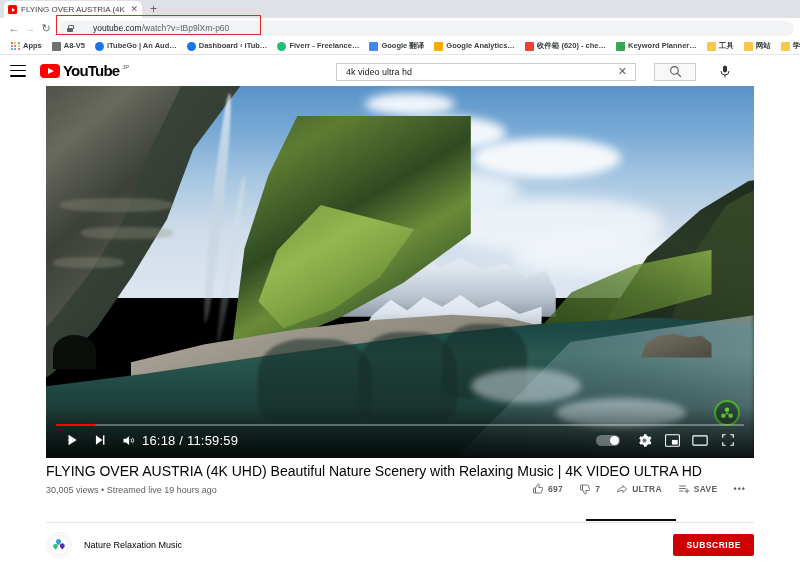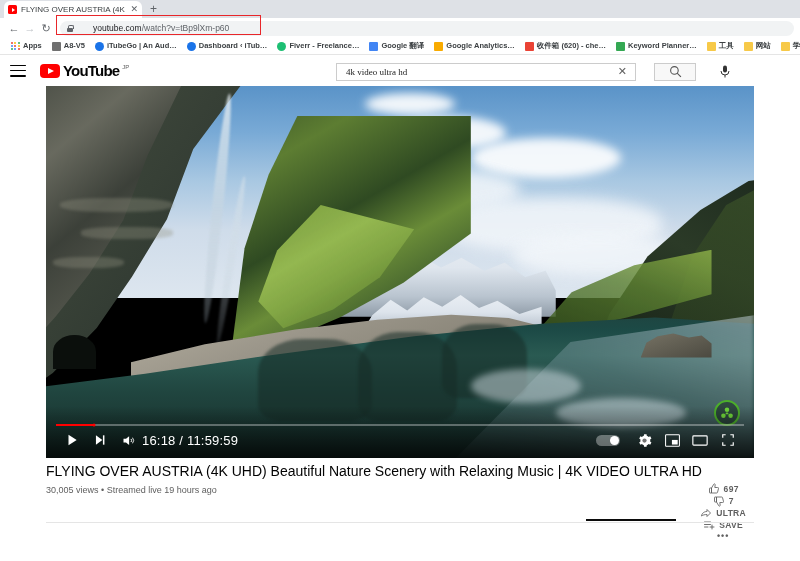--- a/index.html
+++ b/index.html
@@ -98,21 +98,21 @@
     display:flex; align-items:center; justify-content:center;
   }
   .yt-play::after {
     content:""; border-left: 6px solid #fff;
     border-top: 3.6px solid transparent; border-bottom: 3.6px solid transparent;
     margin-left: 2px;
   }
   .yt-word { font-size: 15px; font-weight: bold; color:#030303; letter-spacing:-0.8px; line-height: 14px; }
   .yt-cc { font-size: 6px; color:#606060; line-height: 7px; }
 
-  .searchwrap { position:absolute; left: 336px; top: 7px; display:flex; align-items:center; gap: 19px; font-family: Liberation Serif, serif; }
+  .searchwrap { position:absolute; left: 336px; top: 7px; display:flex; align-items:center; gap: 19px; }
   .searchbox {
     width: 300px; height: 18px; border: 1px solid #ccc; background:#fff;
     display:flex; align-items:center; padding-left: 9px;
     font-size: 9px; color: #222; position: relative;
   }
   .searchtext { flex:1 1 auto; }
   .clear-x { font-size: 11px; color:#606060; padding: 0 8px; line-height:1; }
   .searchbtn {
     width: 42px; height: 18px; margin-left: -1px;
     border: 1px solid #ccc; background:#f8f8f8;
@@ -298,21 +298,21 @@
     border-left: 4px solid #333; border-top: 2.4px solid transparent; border-bottom: 2.4px solid transparent;
   }
 
   
   .meta { position:absolute; left: 46px; top: 463px; width: 708px; }
   .loc { display:flex; align-items:center; gap:4px; margin-bottom: 4px; }
   .loc-text { font-size: 7.5px; color:#4a7ec0; letter-spacing: .3px; }
   .vtitle { font-size: 14px; color:#030303; line-height: 16px; white-space: nowrap; }
   .statsrow { display:flex; align-items:flex-start; justify-content:space-between; margin-top: 6px; }
   .views { font-size: 9px; color:#606060; }
-  .actions { display:flex; align-items:center; gap: 0; margin-top: -2px; flex-direction: column; }
+  .actions { display:flex; align-items:center; gap: 0; margin-top: -2px; }
   .act { display:flex; align-items:center; gap:4px; padding: 0 8px; font-size: 8.5px; color:#606060; font-weight:bold; letter-spacing:.3px; }
   .act .cnt { font-weight: bold; font-size: 8.5px; color:#606060; }
   .divider { position:absolute; left: 46px; top: 522px; width: 708px; height: 1px; background:#e5e5e5; }
 
   .channelrow {
     position:absolute; left: 46px; top: 530px; width: 708px; height: 30px;
     display:flex; align-items:center;
   }
   .avatar {
     width: 26px; height: 26px; border-radius:50%; background:#fff;
@@ -606,14 +606,26 @@
         <div class="act">
           <span style="letter-spacing:1px;font-size:9px">•••</span>
         </div>
       </div>
     </div>
   </div>
 
   <div class="scroll-underline"></div>
   <div class="divider"></div>
 
+  <div class="channelrow">
+    <div class="avatar">
+      <svg width="22" height="22" viewBox="0 0 24 24">
+        <circle cx="12" cy="12" r="11.2" fill="#fdfdfd" stroke="#e0e0e0" stroke-width="0.6"></circle>
+        <path d="M11.5 5.4c1.6 0 2.8 1.2 2.8 2.7 0 1.7-1.6 2.6-2.8 4.3-1.2-1.7-2.8-2.6-2.8-4.3 0-1.5 1.2-2.7 2.8-2.7z" fill="#2f9fd8"></path>
+        <path d="M8.2 10.6c1.5 0 2.7 1.1 2.7 2.6 0 1.6-1.5 2.5-2.7 4.1-1.2-1.6-2.7-2.5-2.7-4.1 0-1.5 1.2-2.6 2.7-2.6z" fill="#3bbf7e"></path>
+        <path d="M15.6 10.2c1.5 0 2.7 1.2 2.7 2.6 0 1.7-1.5 2.6-2.7 4.2-1.2-1.6-2.7-2.5-2.7-4.2 0-1.4 1.2-2.6 2.7-2.6z" fill="#5b2ea8"></path>
+      </svg>
+    </div>
+    <div class="chname">Nature Relaxation Music</div>
+    <div class="subscribe">SUBSCRIBE</div>
+  </div>
 
 </div>
 
 </body></html>

